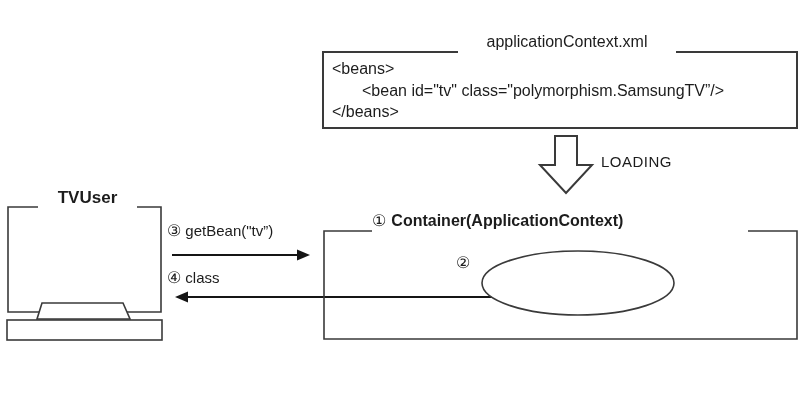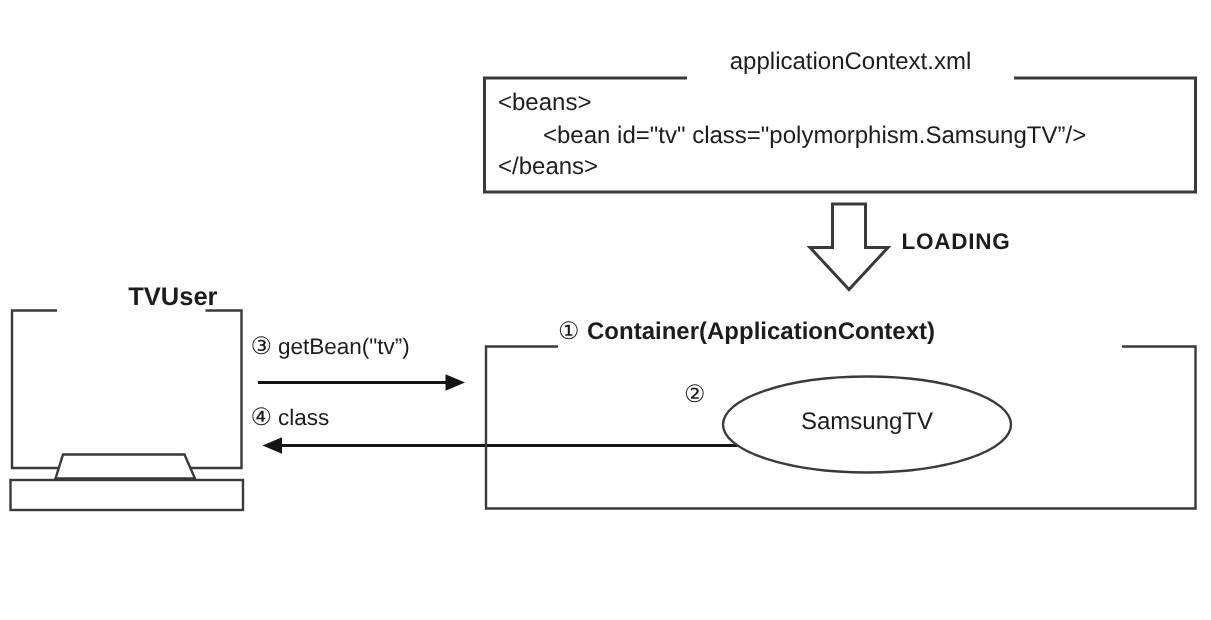--- a/index.html
+++ b/index.html
@@ -11,23 +11,23 @@
     color:#1c1c1c;
     overflow:hidden;
   }
   #shapes{position:absolute;left:0;top:0;width:807px;height:413px;}
   .abs{position:absolute;white-space:nowrap;}
 
   .xml-title{left:458px;top:33px;width:218px;text-align:center;font-size:16px;}
   .xml-code{left:332px;top:58px;font-size:16px;line-height:21.5px;}
   .xml-code .indent{padding-left:30px;}
 
-  .loading-label{left:601px;top:153px;font-size:15px;letter-spacing:0.5px;font-weight:bold;}
+  .loading-label{left:601px;top:153px;font-size:15px;letter-spacing:0.5px;}
 
-  .tvuser-title{left:30px;top:188px;width:115px;text-align:right;font-size:17px;font-weight:700;}
+  .tvuser-title{left:30px;top:188px;width:115px;text-align:center;font-size:17px;font-weight:700;}
 
   .msg{font-size:15px;}
   .msg .num{font-size:16px;margin-right:4px;}
   .msg3{left:167px;top:221px;}
   .msg4{left:167px;top:268px;}
 
   .container-title{left:372px;top:211px;width:376px;text-align:left;font-size:16px;}
   .container-title .bold{font-weight:700;margin-left:5px;}
 
   .bean-num{left:456px;top:253px;font-size:16px;}
@@ -83,15 +83,14 @@
   <div class="abs msg msg4">
     <span class="num">④</span><span>class</span>
   </div>
 
   <div class="abs container-title">
     <span>①</span><span class="bold">Container(ApplicationContext)</span>
   </div>
 
   <div class="abs bean-num">②</div>
 
-  <div class="abs bean-label">SamsungTV</div>
 
 </div>
 
 </body></html>

